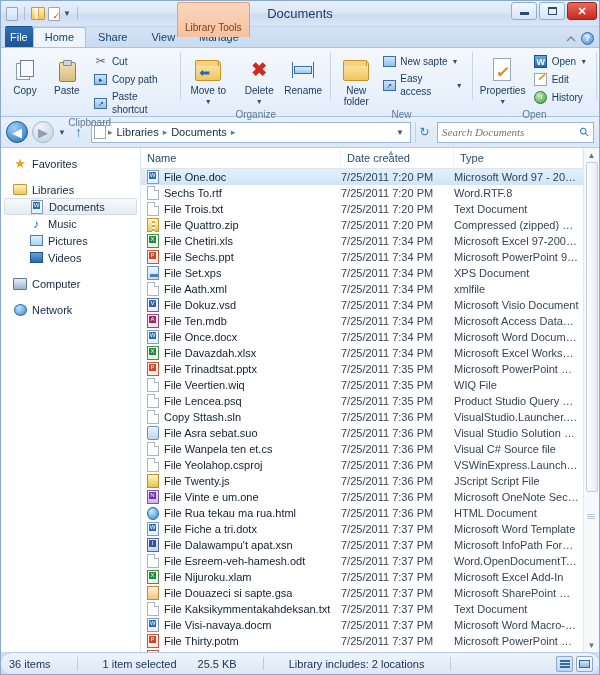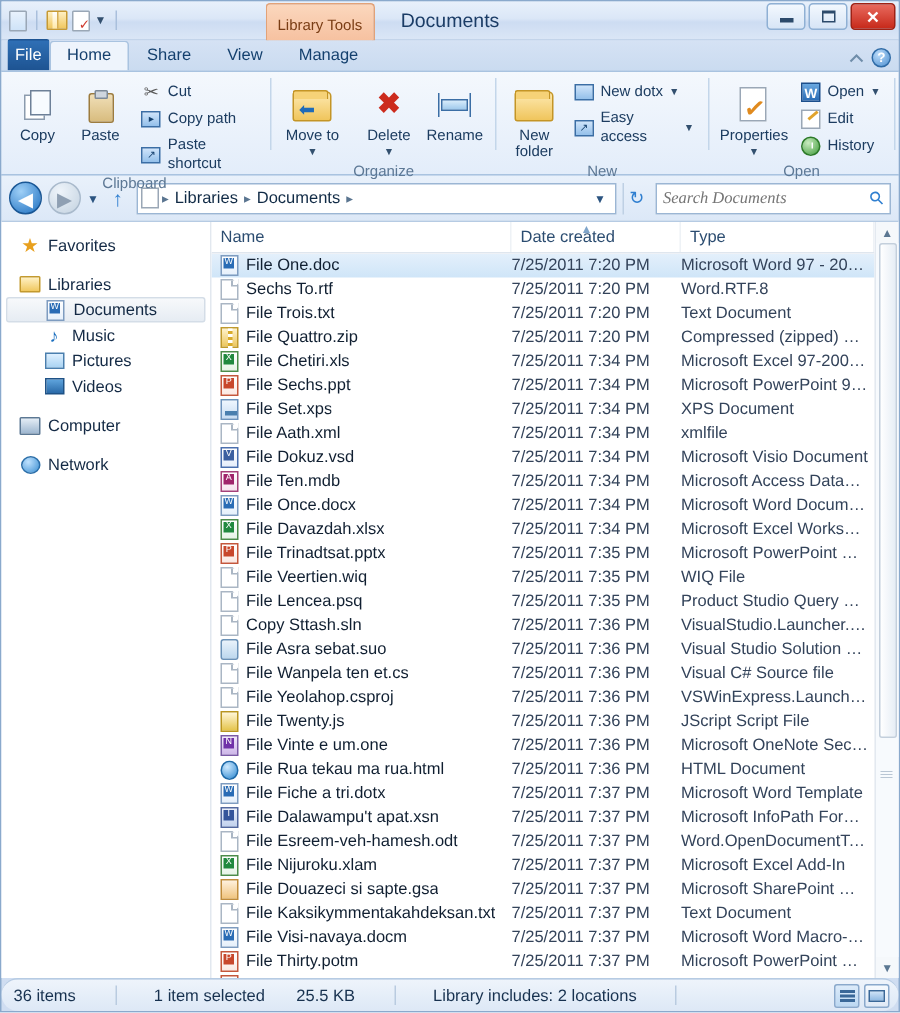--- a/index.html
+++ b/index.html
@@ -39,21 +39,21 @@
   .qat-drop { font-size:8px; color:#33506f; }
 
   .win-title {
     position:absolute; left:0; right:0; text-align:center;
     font-size:13px; color:#1b3c66; pointer-events:none;
   }
   .libtools {
     position:absolute; left:176px; top:1px;
     background: linear-gradient(#fbd7bd,#f6c1a0);
     border:1px solid #e2a278; border-bottom:none;
-    padding:9px 7px 4px 7px; border-radius:3px 3px 0 0;
+    padding:19px 7px 4px 7px; border-radius:3px 3px 0 0;
     font-size:10px; color:#7a3d14; z-index:3;
   }
   .wbtns { position:absolute; right:2px; top:1px; display:flex; gap:2px; }
   .wbtn {
     width:26px;height:18px;border:1px solid #8fb0d4;border-radius:3px;
     background:linear-gradient(#f3f8fe,#d7e5f6);
     display:flex;align-items:center;justify-content:center;
     font-size:11px;color:#21384f;
   }
   .wbtn.close{background:linear-gradient(#e86a5e,#c7291a);border-color:#9e2114;color:#fff;font-weight:bold;width:30px;}
@@ -359,21 +359,21 @@
                 <span class="tab"></span>
               </span>
           </span>
           <span>New folder</span>
         </div>
         <div class="smallcol">
           <div class="smallbtn">
             <span class="g">
                 <span class="i-blue"></span>
               </span>
-            <span>New dotx</span>
+            <span>New sapte</span>
             <span class="caret">▼</span>
           </div>
           <div class="smallbtn">
             <span class="g">
                 <span class="i-blue">↗</span>
               </span>
             <span>Easy access</span>
             <span class="caret">▼</span>
           </div>
         </div>

